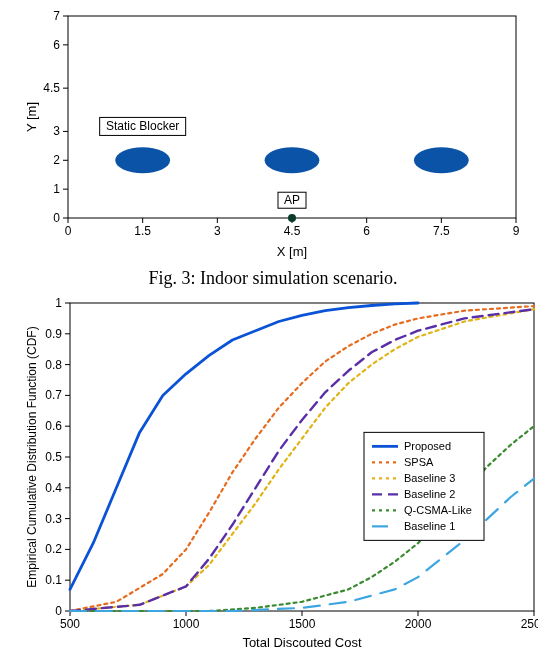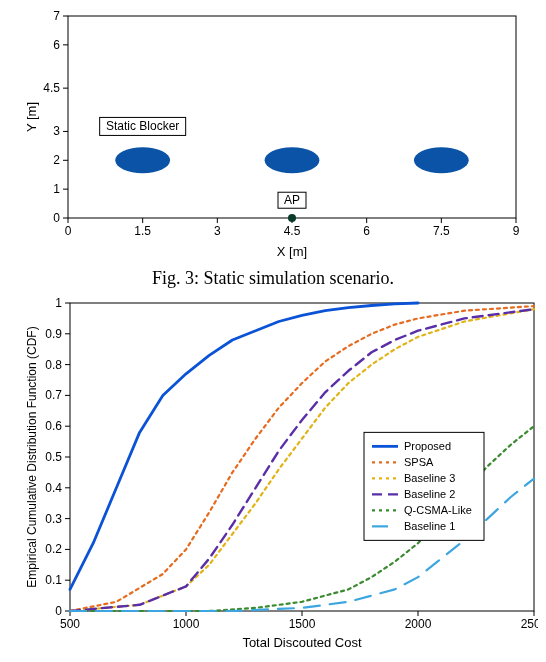--- a/index.html
+++ b/index.html
@@ -76,21 +76,21 @@
         <ellipse cx="120.66666666666666" cy="154.28571428571428" rx="27.37777777777778" ry="12.985714285714288" class="circle-marker"></ellipse>
         <ellipse cx="270" cy="154.28571428571428" rx="27.37777777777778" ry="12.985714285714288" class="circle-marker"></ellipse>
         <ellipse cx="419.33333333333337" cy="154.28571428571428" rx="27.37777777777778" ry="12.985714285714288" class="circle-marker"></ellipse>
         <circle cx="270" cy="212" r="4" class="ap-dot"></circle>
         <rect x="77.66666666666666" y="111.42857142857143" width="86" height="18" class="annotation-box"></rect>
         <text x="120.66666666666666" y="124.42857142857143" class="annotation-text" text-anchor="middle">Static Blocker</text>
         <rect x="256" y="186.22857142857143" width="28" height="16" class="annotation-box"></rect>
         <text x="270" y="198.22857142857143" class="annotation-text" text-anchor="middle">AP</text>
       </svg>
   </div>
-  <div class="caption">Fig. 3: Static simulation scenario.</div>
+  <div class="caption">Fig. 3: Indoor simulation scenario.</div>
 
   <div class="chart-wrap" style="margin-top:0;">
     <svg id="svg-bot" width="516" height="356">
         <rect x="48" y="8" width="464" height="308" class="plot-border"></rect>
         <line x1="48" y1="316" x2="48" y2="321" class="tick"></line>
         <text x="48" y="333" class="tick-label" text-anchor="middle">500</text>
         <line x1="164" y1="316" x2="164" y2="321" class="tick"></line>
         <text x="164" y="333" class="tick-label" text-anchor="middle">1000</text>
         <line x1="280" y1="316" x2="280" y2="321" class="tick"></line>
         <text x="280" y="333" class="tick-label" text-anchor="middle">1500</text>

